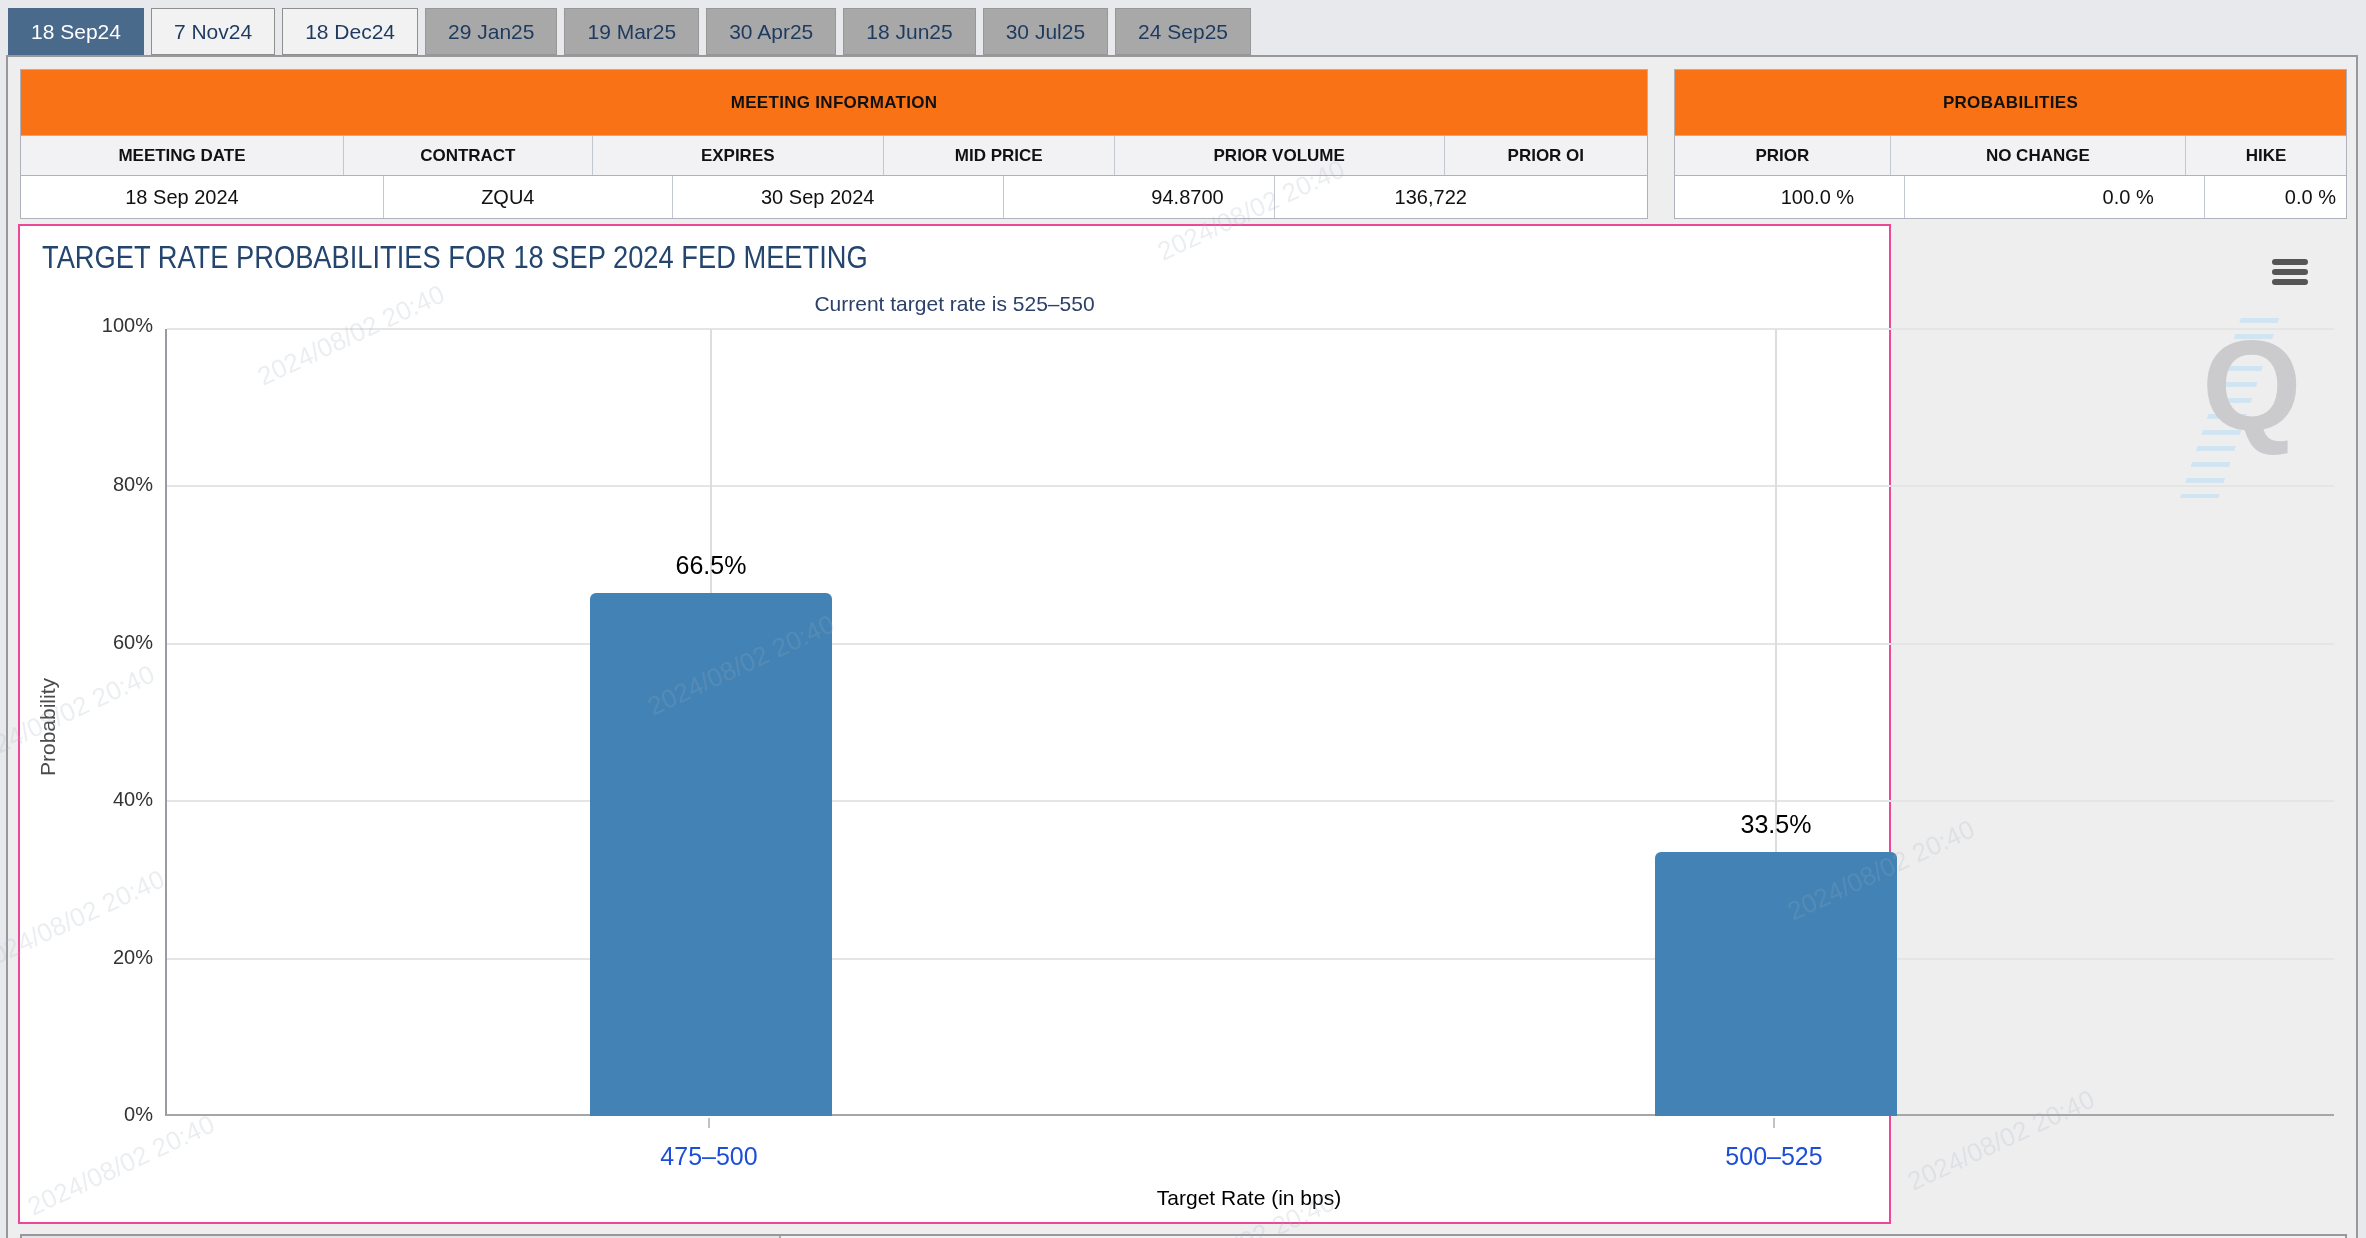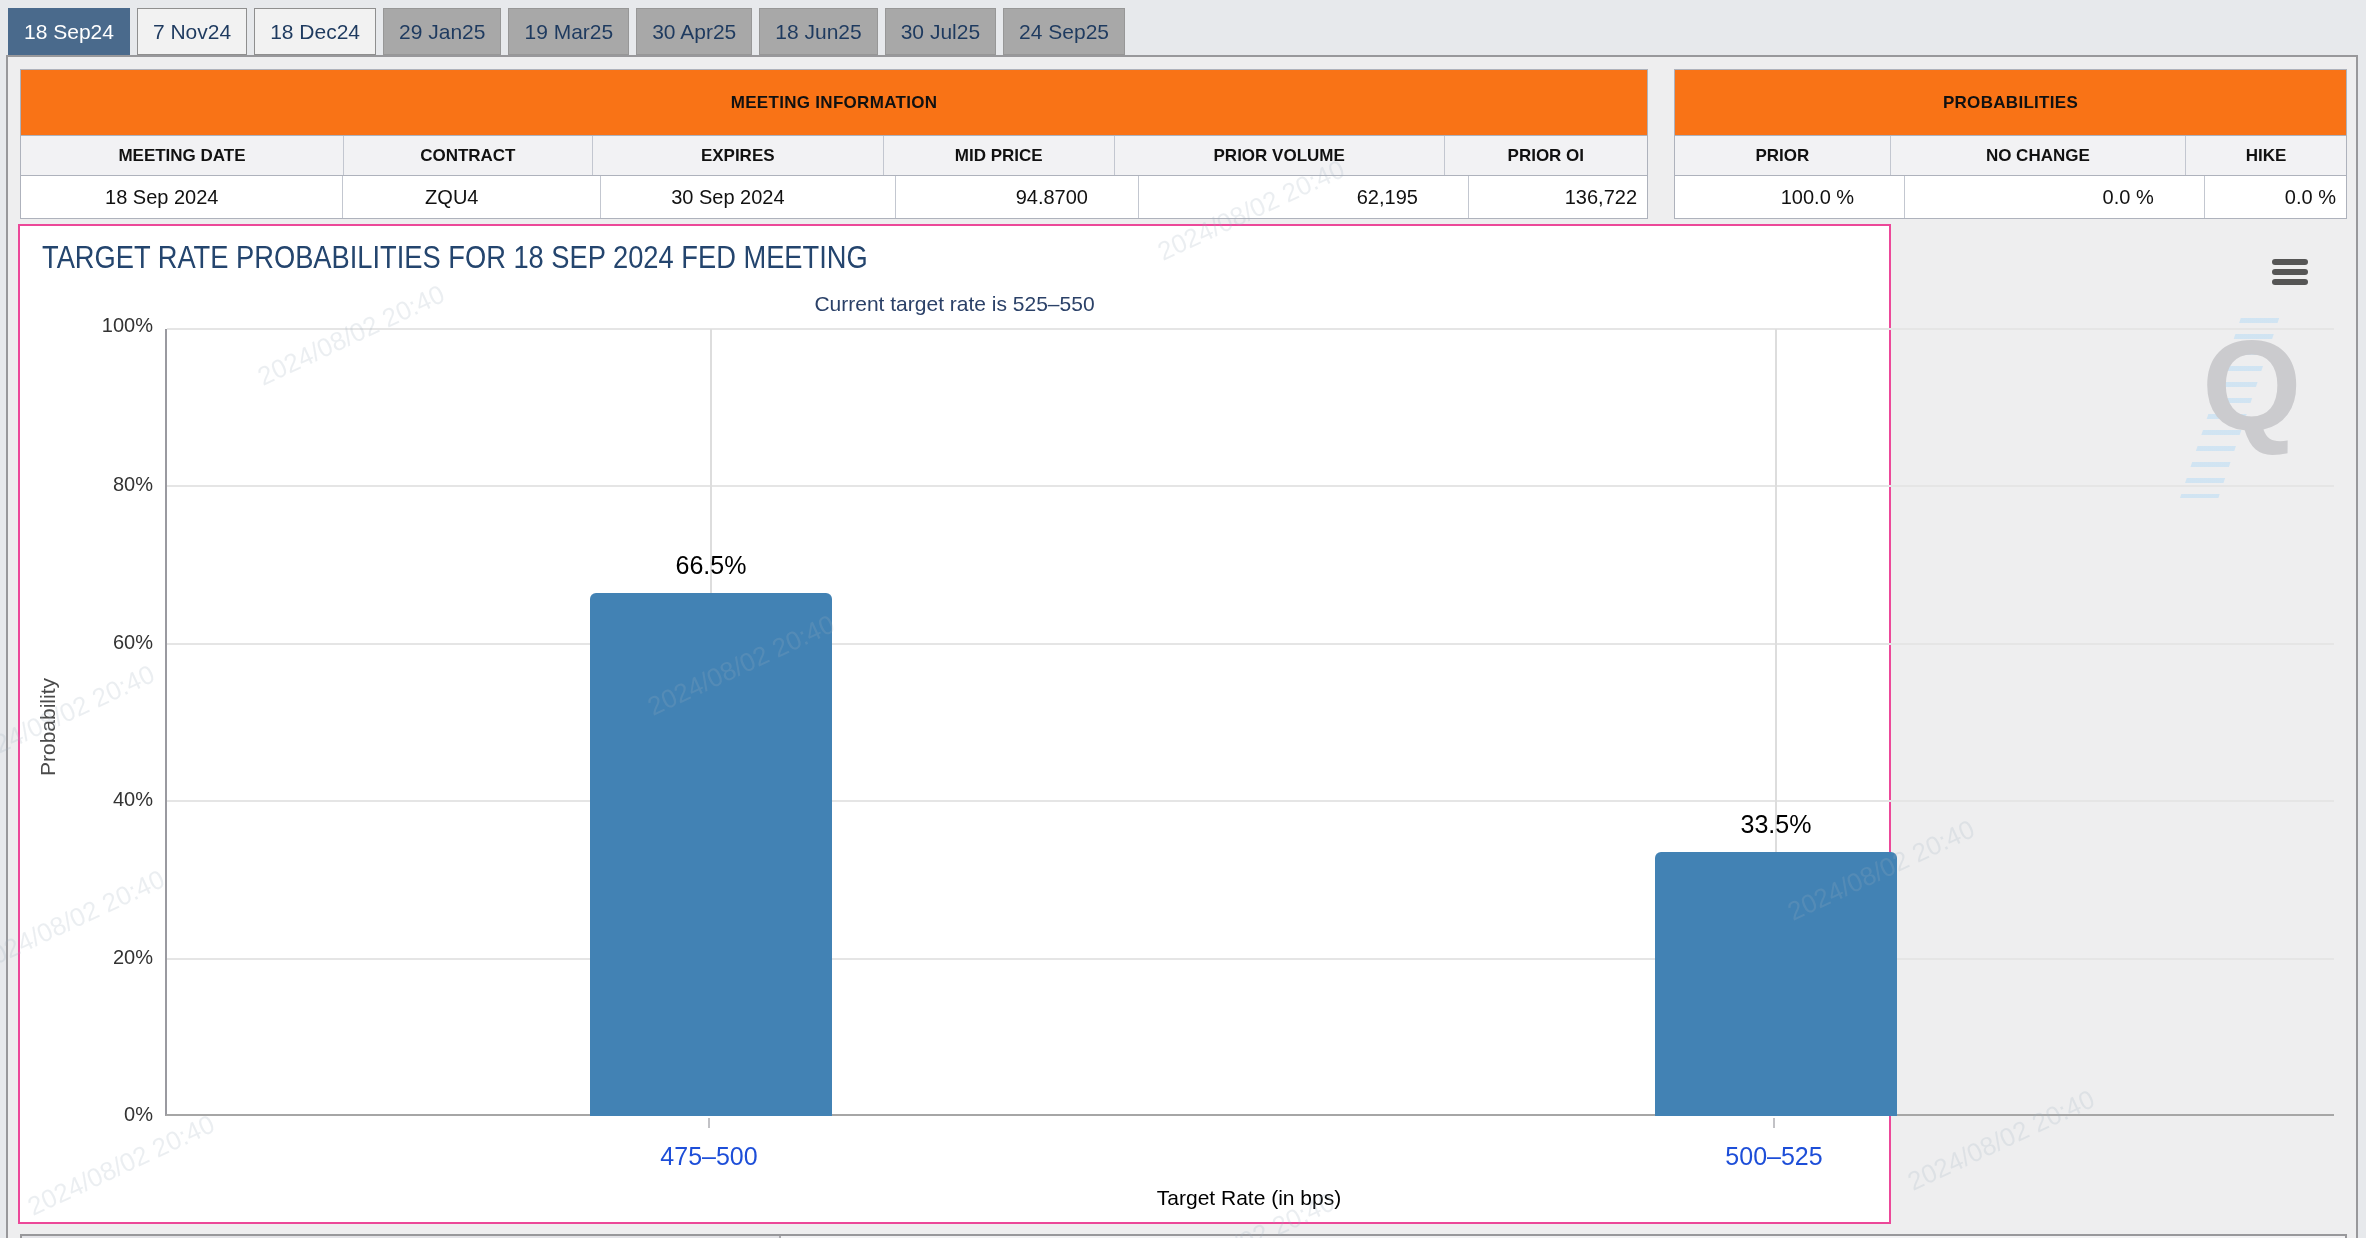--- a/index.html
+++ b/index.html
@@ -1,21 +1,21 @@
 <!DOCTYPE html>
 <html><head>
 <meta charset="utf-8">
 <style>
   * { margin:0; padding:0; box-sizing:border-box; }
   html,body { width:2366px; height:1238px; overflow:hidden; }
   body { background:#E7E9EC; font-family:"Liberation Sans", sans-serif; position:relative; color:#111; }
 
   
   .tabbar { position:absolute; left:8px; top:8px; display:flex; gap:7px; z-index:5; }
-  .tab { height:47px; padding:0 15px; display:flex; align-items:center; justify-content:center;
+  .tab { height:47px; padding:0 22px; display:flex; align-items:center; justify-content:center;
          font-size:21px; color:#1E3A5F; background:#F2F2F2; border:1px solid #8F8F8F; cursor:pointer; }
   .tab.selected { background:#4A6A8C; border-color:#4A6A8C; color:#FFFFFF; }
   .tab.disabled { background:#A8A8A8; border-color:#979797; }
 
   
   .outer { position:absolute; left:6px; top:55px; width:2352px; height:1240px;
            border:2px solid #98989B; background:#EEEEEF; }
 
   
   .panel { position:absolute; background:#f97316; border:1px solid #AEB2BC; }
@@ -115,21 +115,20 @@
       <div class="cell w3">EXPIRES</div>
       <div class="cell w4">MID PRICE</div>
       <div class="cell w5">PRIOR VOLUME</div>
       <div class="cell w6">PRIOR OI</div>
     </div>
     <div class="val-row">
       <div class="cell w1 c">18 Sep 2024</div>
       <div class="cell w2 c">ZQU4</div>
       <div class="cell w3 c">30 Sep 2024</div>
       <div class="cell w4 r">94.8700</div>
-      <div class="cell w5 r">62,195</div>
       <div class="cell w6 r">136,722</div>
     </div>
   </div>
 
   <div class="panel probs">
     <div class="panel-title-row">
       <span class="panel-title">PROBABILITIES</span>
     </div>
     <div class="col-row">
       <div class="cell p1">PRIOR</div>

